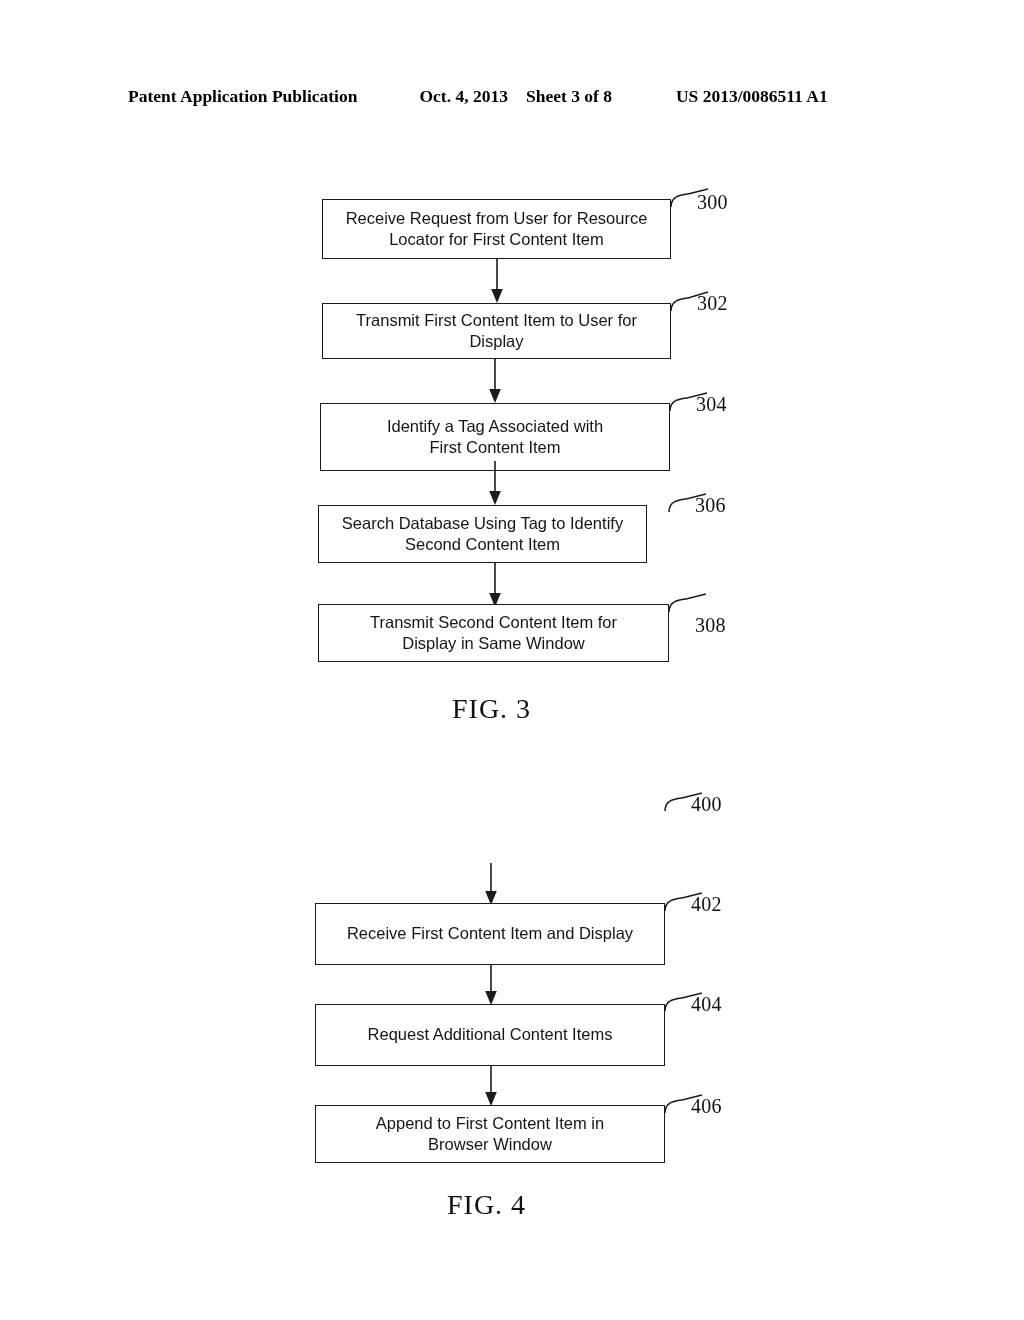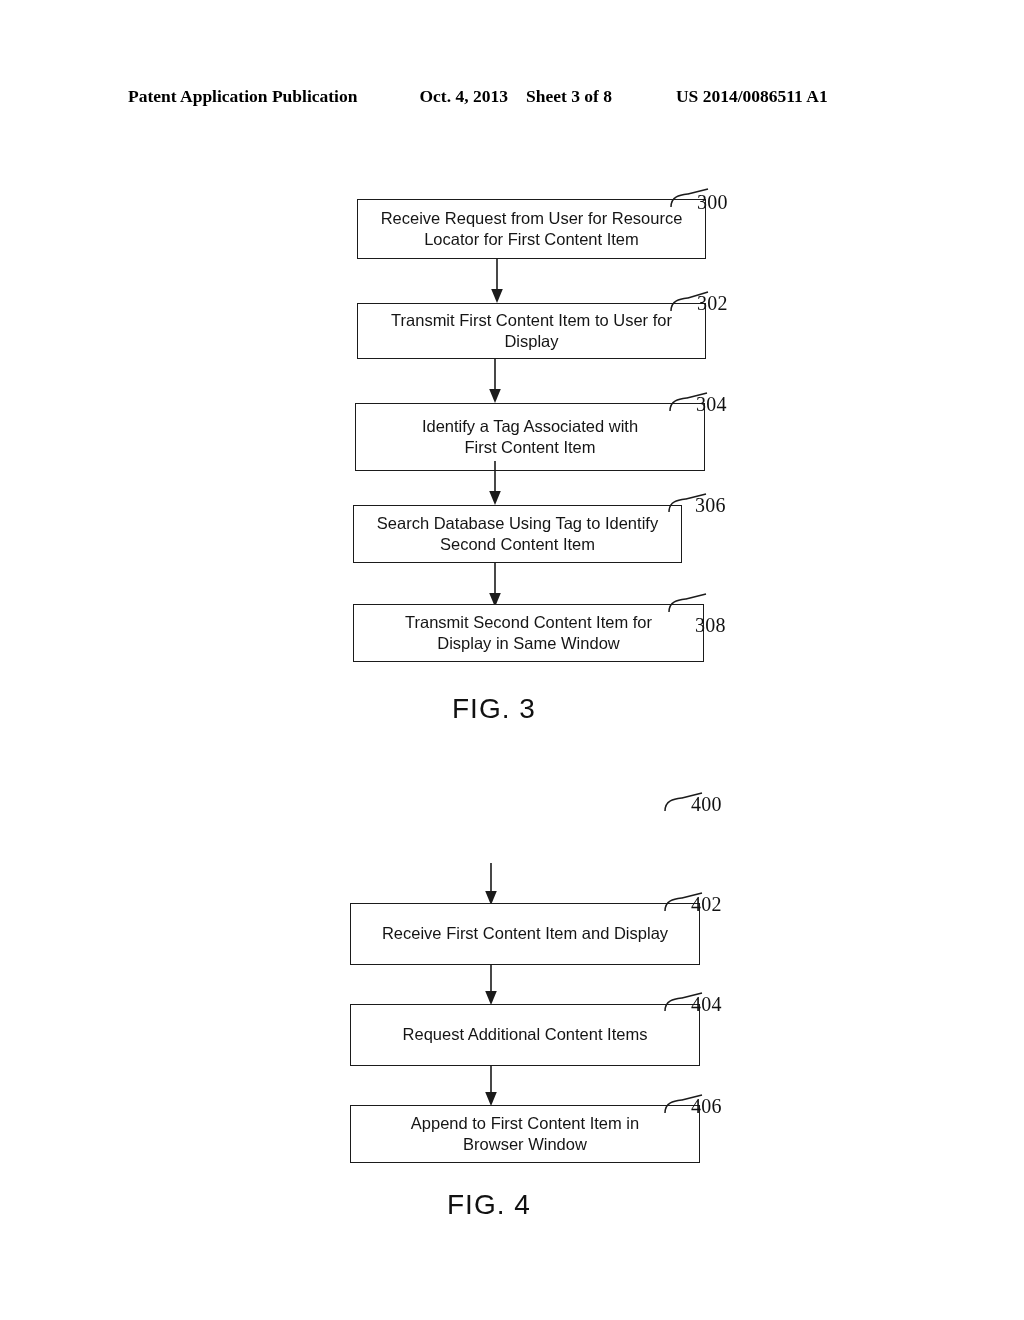--- a/index.html
+++ b/index.html
@@ -51,21 +51,20 @@
     background: #ffffff;
     display: flex;
     align-items: center;
     justify-content: center;
     text-align: center;
     font-family: "Liberation Sans", sans-serif;
     font-size: 16.5px;
     line-height: 1.30;
     color: #151515;
     padding: 8px 10px;
-    margin-left: 35px;
   }
   .flow-box .bx-text {
     display: block;
     white-space: pre-line;
   }
 
   
   .connector {
     position: absolute;
   }
@@ -80,35 +79,35 @@
     font-family: "Liberation Serif", serif;
     font-size: 20px;
     color: #111111;
     letter-spacing: 0.3px;
     white-space: nowrap;
   }
 
   
   .fig-caption {
     position: absolute;
-    font-family: Liberation Sans, sans-serif;
+    font-family: Liberation Serif, serif;
     font-size: 28px;
     letter-spacing: 1px;
     color: #111111;
     white-space: nowrap;
   }
 </style>
 </head>
 <body>
 
 <div class="page-header">
   <span class="hdr-title">Patent Application Publication</span>
   <span class="hdr-date">Oct. 4, 2013</span>
   <span class="hdr-sheet">Sheet 3 of 8</span>
-  <span class="hdr-patno">US 2014/0086511 A1</span>
+  <span class="hdr-patno">US 2013/0086511 A1</span>
 </div>
 
 <div class="figure" id="figure-3">
 
   <div class="flow-box" style="left:322px; top:199px; width:349px; height:60px;">
     <span class="bx-text">Receive Request from User for Resource
 Locator for First Content Item</span>
   </div>
   <svg class="ref-leader" style="left:668px; top:186px; width:46px; height:22px;" viewBox="0 0 46 22">
     <path d="M3,21 C3,10 12,9 20,8 L40,3" fill="none" stroke="#1b1b1b" stroke-width="1.5"></path>

